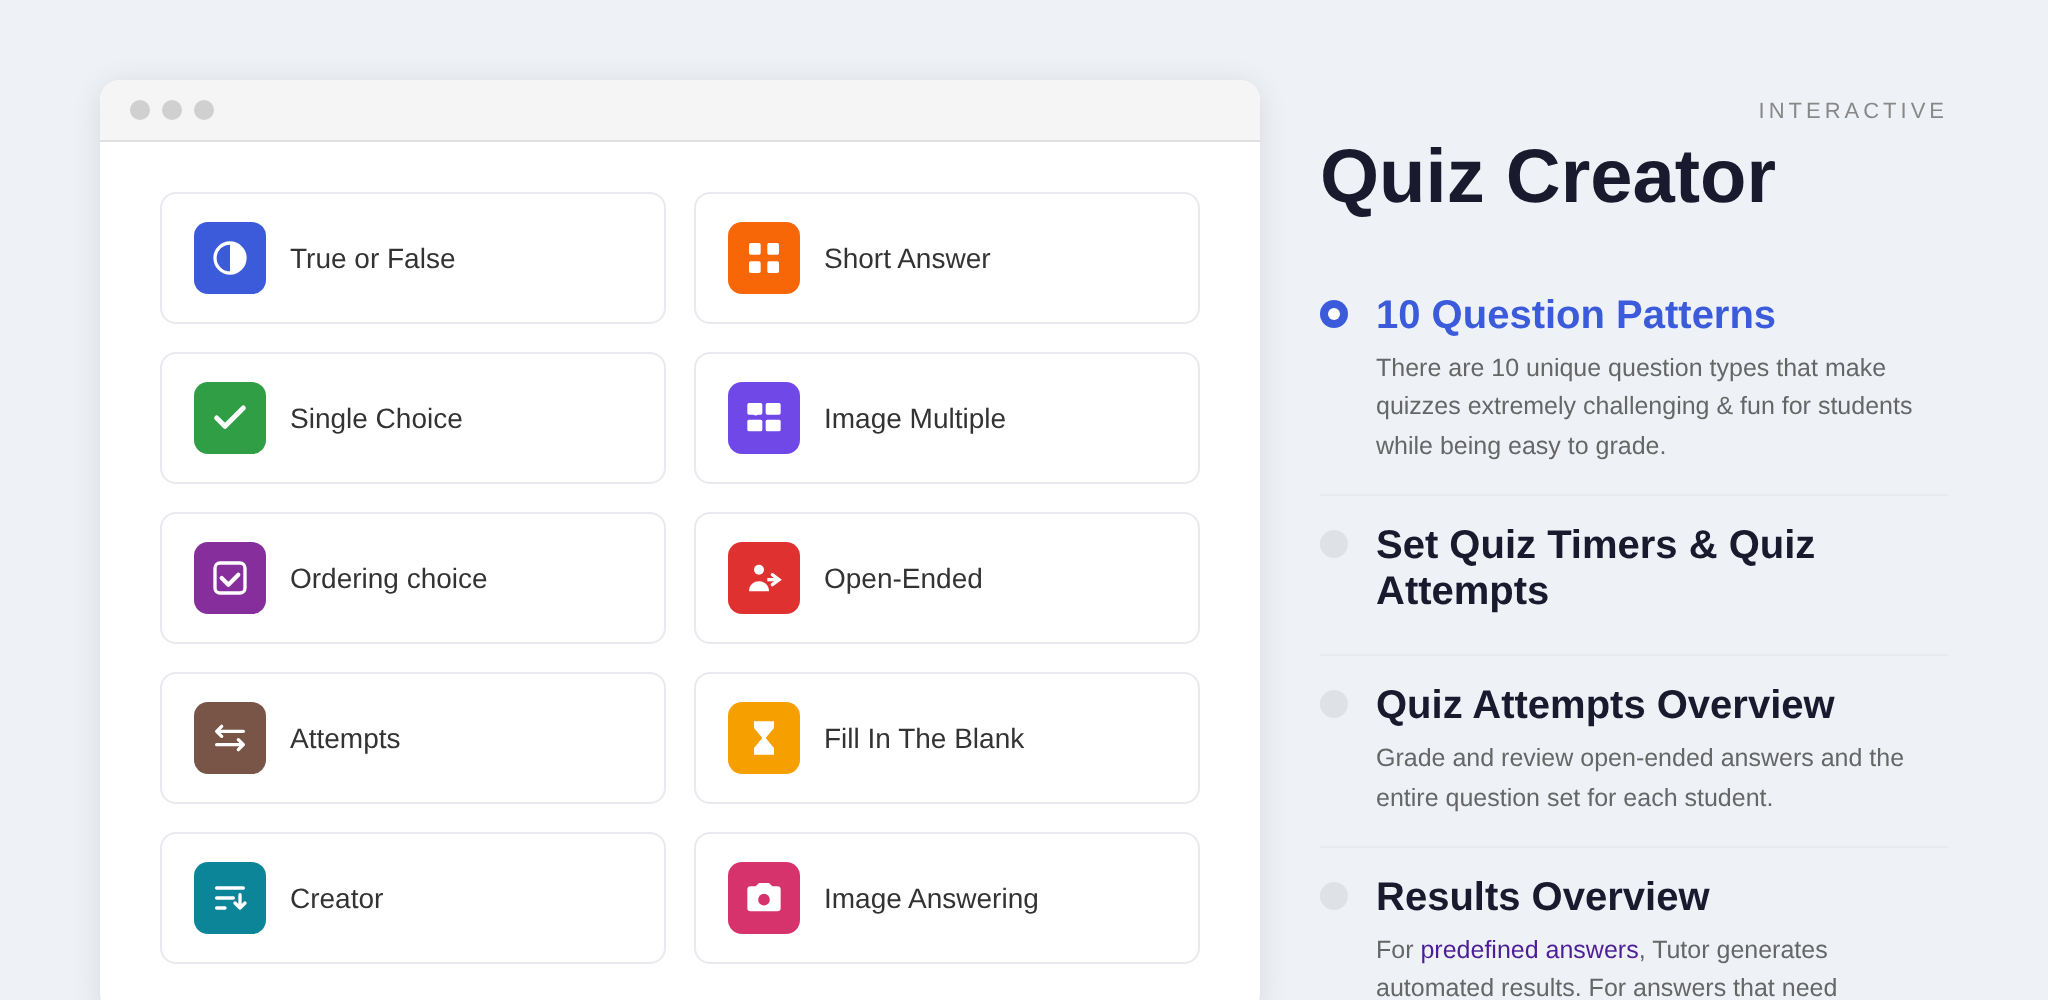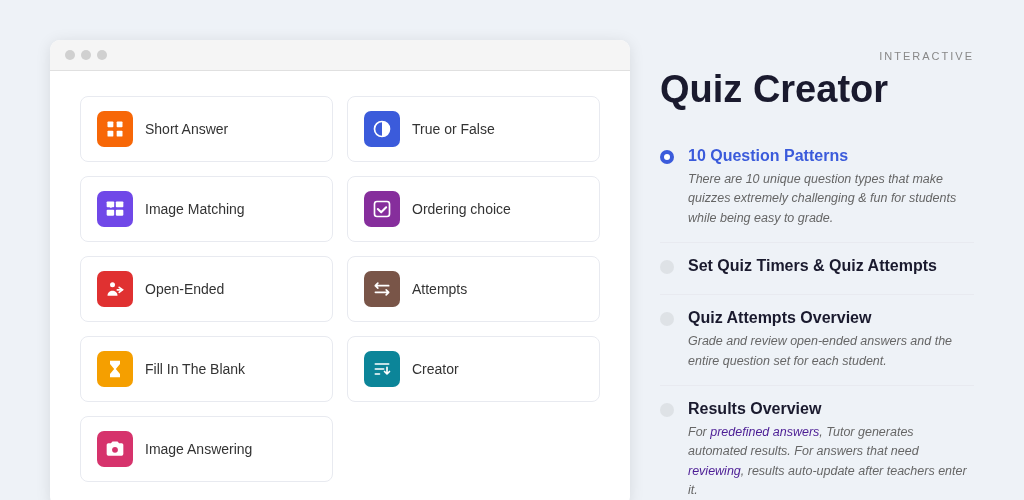--- a/index.html
+++ b/index.html
@@ -141,33 +141,32 @@
       content: '';
       display: block;
       width: 6px;
       height: 6px;
       border-radius: 50%;
       background: white;
       margin: 4px auto;
     }
     .feature-content {}
     .feature-heading {
-      font-size: 16px;
+      font-size: 20px;
       font-weight: 700;
       color: #1a1a2e;
       margin-bottom: 5px;
     }
     .feature-heading.active {
       color: #3b5bdb;
     }
     .feature-desc {
       font-size: 12.5px;
       color: #666;
       line-height: 1.55;
-      font-style: italic;
     }
     .feature-desc .highlight {
       color: #4c1d95;
     }
 
     
     .icon-svg {
       width: 20px;
       height: 20px;
     }
@@ -179,49 +178,57 @@
 
   <div class="browser-panel">
     <div class="browser-bar">
       <div class="browser-dot"></div>
       <div class="browser-dot"></div>
       <div class="browser-dot"></div>
     </div>
     <div class="quiz-grid">
 
     <div class="quiz-item">
+    <div class="quiz-icon icon-blue">
+      <svg viewBox="0 0 24 24" fill="white" class="icon-svg">
+              <path d="M12 2a10 10 0 1 0 0 20A10 10 0 0 0 12 2zm0 2v16a8 8 0 0 1 0-16z"></path>
+            </svg>
+    </div>
+    <span class="quiz-item-label">True or False</span>
+  </div>
+        <div class="quiz-item">
     <div class="quiz-icon icon-orange">
       <svg viewBox="0 0 24 24" fill="white" class="icon-svg">
               <rect x="3" y="3" width="7" height="7" rx="1"></rect>
               <rect x="14" y="3" width="7" height="7" rx="1"></rect>
               <rect x="3" y="14" width="7" height="7" rx="1"></rect>
               <rect x="14" y="14" width="7" height="7" rx="1"></rect>
             </svg>
     </div>
     <span class="quiz-item-label">Short Answer</span>
   </div>
         <div class="quiz-item">
-    <div class="quiz-icon icon-blue">
-      <svg viewBox="0 0 24 24" fill="white" class="icon-svg">
-              <path d="M12 2a10 10 0 1 0 0 20A10 10 0 0 0 12 2zm0 2v16a8 8 0 0 1 0-16z"></path>
-            </svg>
-    </div>
-    <span class="quiz-item-label">True or False</span>
+    <div class="quiz-icon icon-green">
+      <svg viewBox="0 0 24 24" fill="white" class="icon-svg">
+              <path d="M20 6L9 17l-5-5" stroke="white" stroke-width="3" fill="none" stroke-linecap="round" stroke-linejoin="round"></path>
+            </svg>
+    </div>
+    <span class="quiz-item-label">Single Choice</span>
   </div>
         <div class="quiz-item">
     <div class="quiz-icon icon-indigo">
       <svg viewBox="0 0 24 24" fill="white" class="icon-svg">
               <rect x="2" y="3" width="9" height="7" rx="1"></rect>
               <rect x="2" y="13" width="9" height="7" rx="1"></rect>
               <rect x="13" y="3" width="9" height="7" rx="1"></rect>
               <rect x="13" y="13" width="9" height="7" rx="1"></rect>
               <circle cx="7" cy="9" r="1.5"></circle>
             </svg>
     </div>
-    <span class="quiz-item-label">Image Matching</span>
+    <span class="quiz-item-label">Image Multiple</span>
   </div>
         <div class="quiz-item">
     <div class="quiz-icon icon-purple">
       <svg viewBox="0 0 24 24" fill="none" class="icon-svg">
               <rect x="3" y="3" width="18" height="18" rx="3" stroke="white" stroke-width="2"></rect>
               <path d="M7 12l4 4 6-6" stroke="white" stroke-width="2.5" stroke-linecap="round" stroke-linejoin="round"></path>
             </svg>
     </div>
     <span class="quiz-item-label">Ordering choice</span>
   </div>

